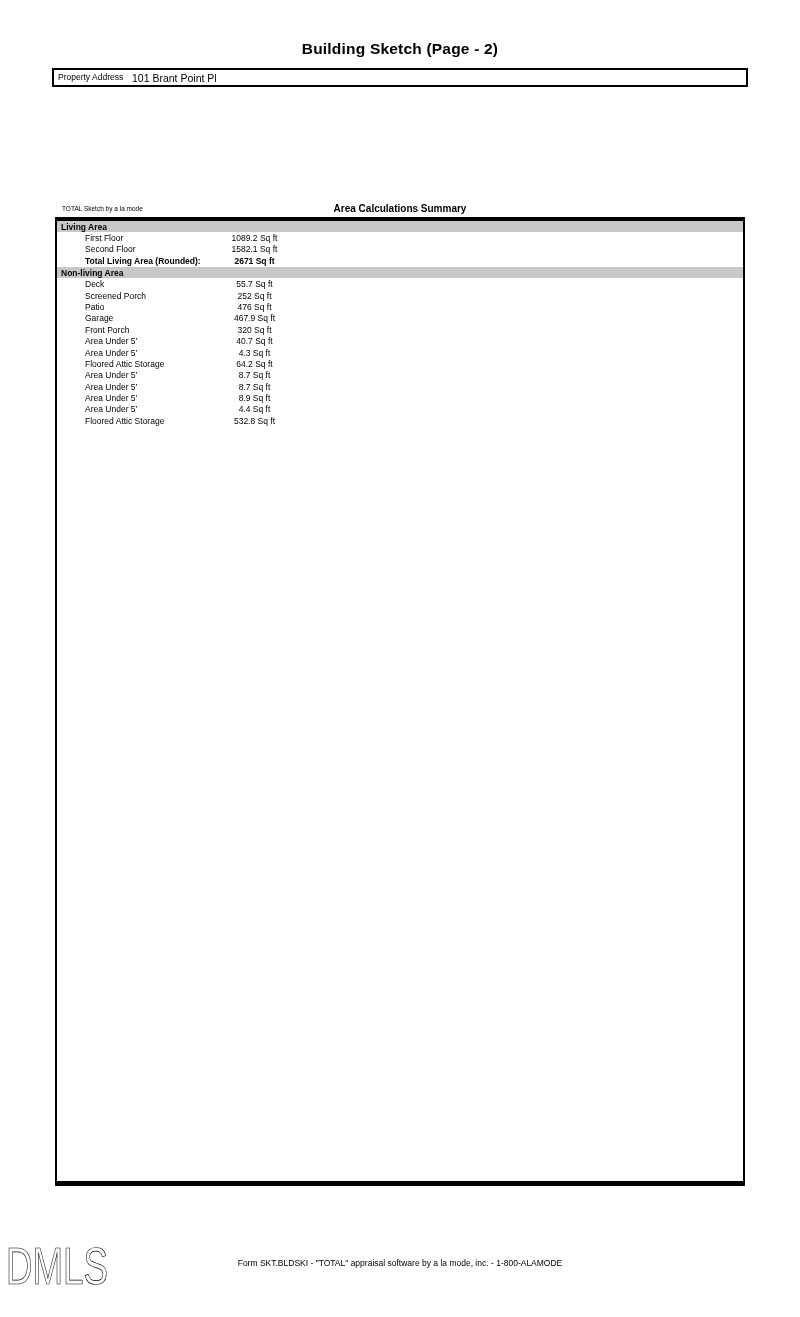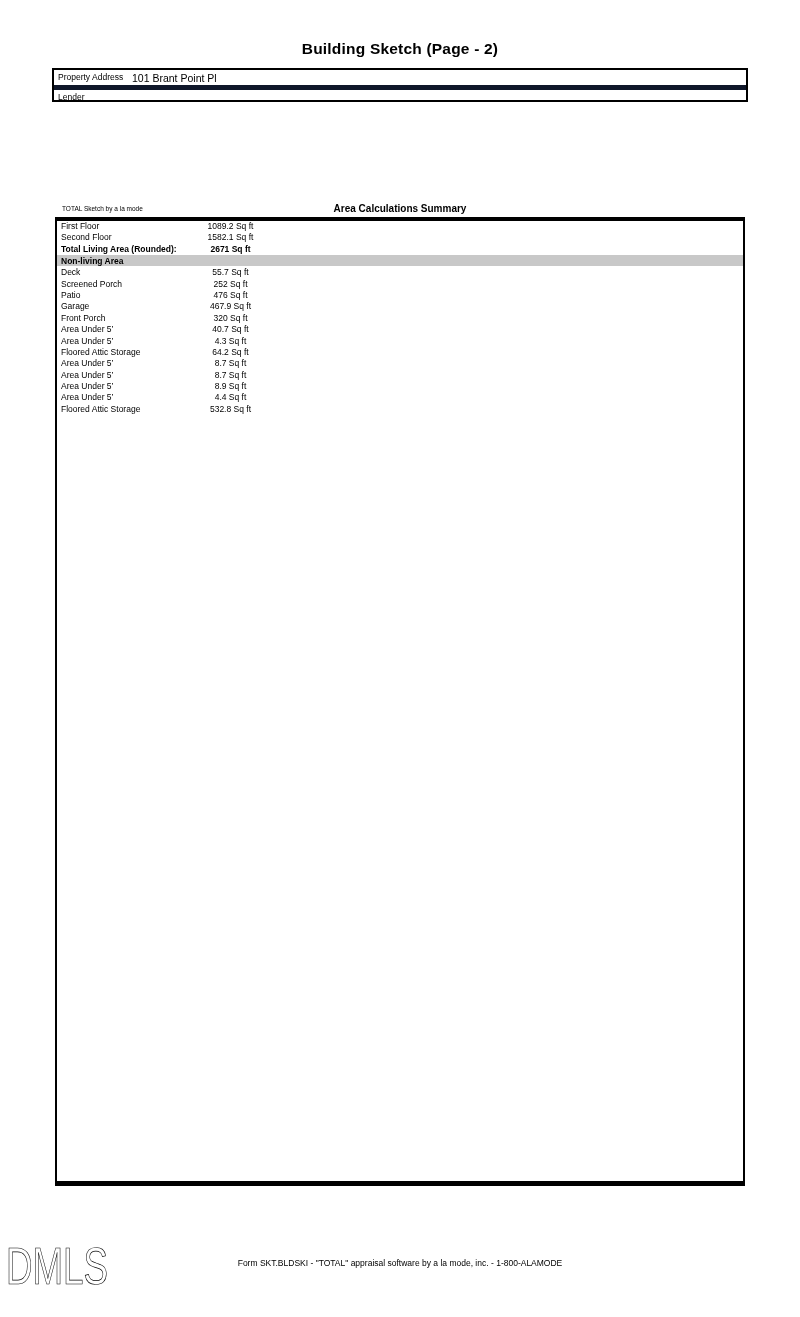--- a/index.html
+++ b/index.html
@@ -47,20 +47,21 @@
     background:#fff;
   }
   .acs-bar {
     height:12px; line-height:12px; background:#c8c8c8;
     font-weight:bold; font-size:8.5px; padding-left:4px;
     border-bottom:1px solid #ffffff; white-space:nowrap;
   }
   .acs-row {
     position:relative; height:11.4px; line-height:11.4px; font-size:8.5px;
     white-space:nowrap;
+    margin-left:24px;
   }
   .acs-row .acs-label { position:absolute; left:4px; top:0; }
   .acs-row .acs-value {
     position:absolute; left:0; top:0; width:347px; text-align:center;
   }
   .acs-row.bold { font-weight:bold; }
   
   .footer-text {
     position:absolute; top:1258px; left:0; width:800px; text-align:center;
     font-size:8.5px;
@@ -70,30 +71,28 @@
 </head>
 <body>
 
 <div class="page-title">Building Sketch (Page - 2)</div>
 
 <div class="prop-table">
   <div class="prop-row h15">
     <span class="prop-label">Property Address</span>
     <span class="prop-value">101 Brant Point Pl</span>
   </div>
-  <div class="prop-row h15">
-    <span class="prop-label">Lender</span>
-  </div>
 </div>
 
 <div class="acs-brand">TOTAL Sketch by a la mode</div>
 <div class="acs-title">Area Calculations Summary</div>
 
 <div class="acs-box">
   <div>
+      <div class="acs-bar" style="background: rgb(200, 200, 200);">Living Area</div>
       <div class="acs-row">
         <span class="acs-label">First Floor</span>
         <span class="acs-value">1089.2 Sq ft</span>
       </div>
       <div class="acs-row">
         <span class="acs-label">Second Floor</span>
         <span class="acs-value">1582.1 Sq ft</span>
       </div>
       <div class="acs-row bold">
         <span class="acs-label">Total Living Area (Rounded):</span>

